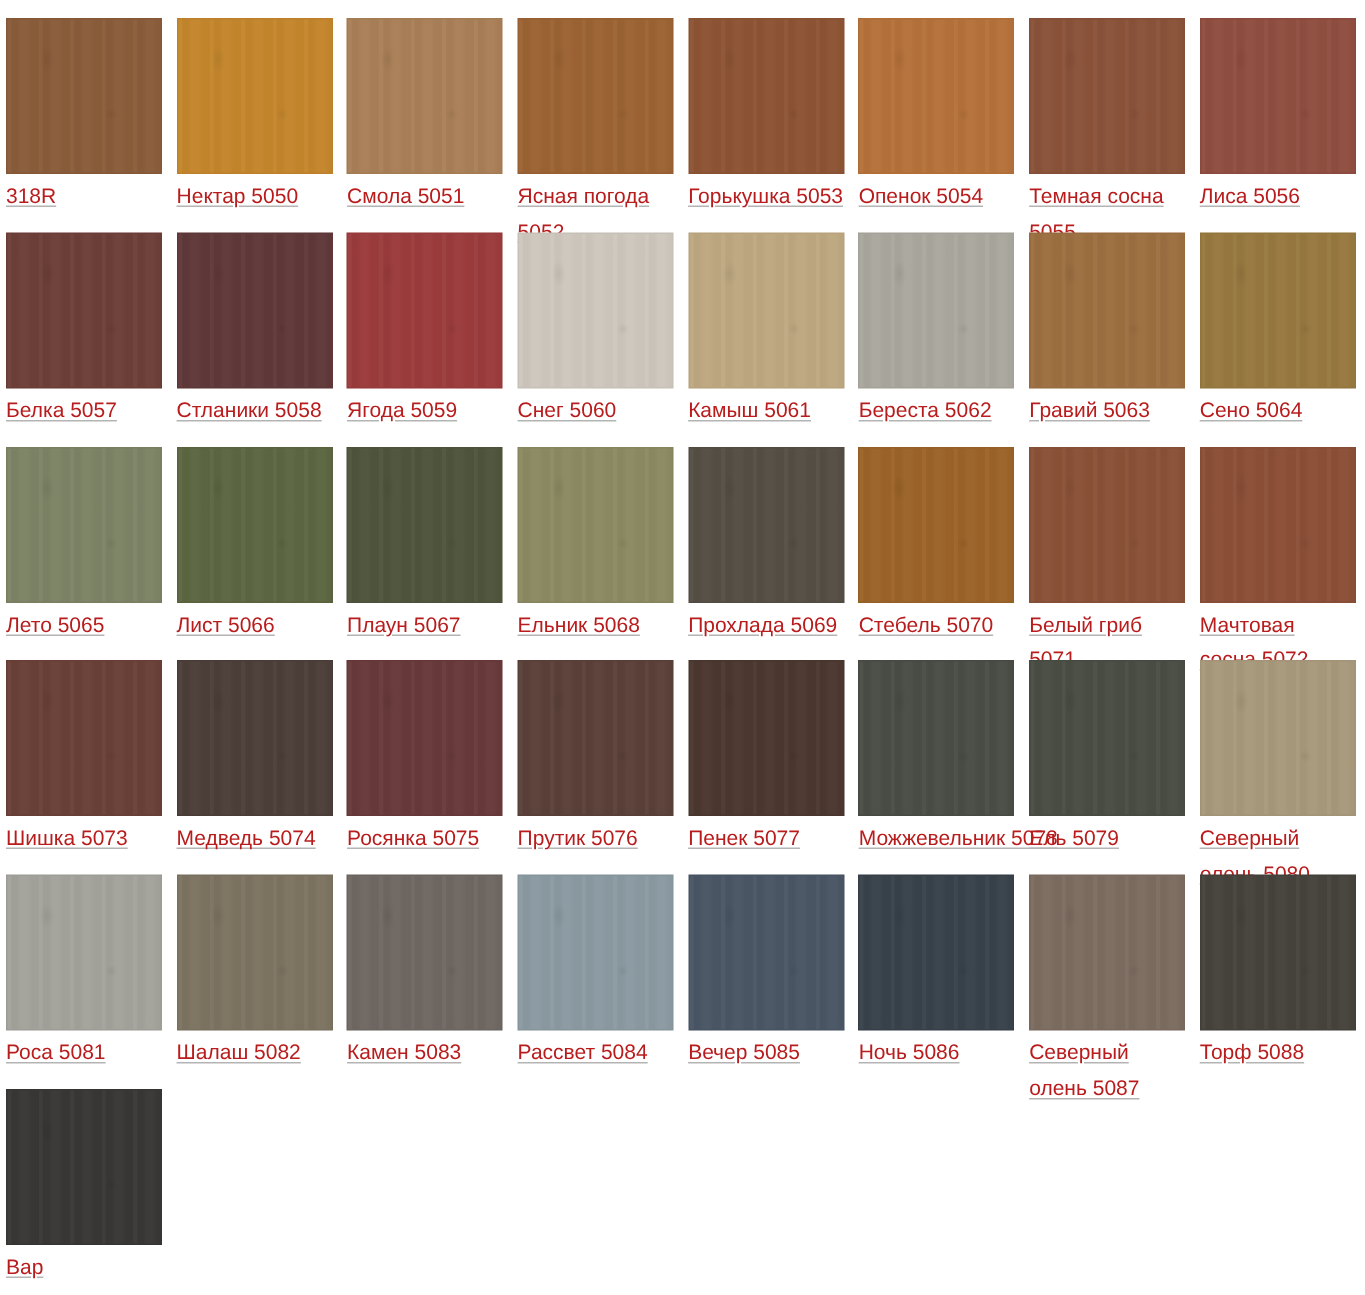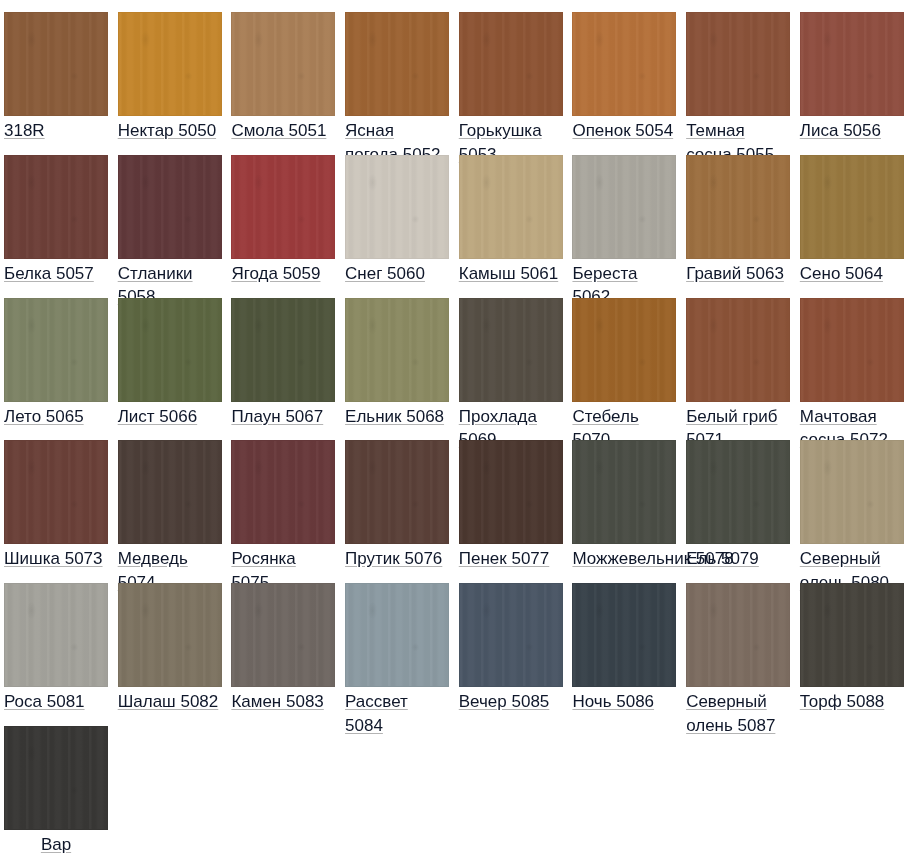--- a/index.html
+++ b/index.html
@@ -71,39 +71,39 @@
         rgba(0,0,0,0.016) 16px,
         rgba(0,0,0,0.016) 21px);
     pointer-events: none;
   }
 
   .swatch-label {
     position: absolute;
     top: 107px;
     left: 0;
     width: 104px;
-    font-size: 17px;
+    font-size: 14px;
     line-height: 23.5px;
-    color: #0f172a;
+    color: #b91c1c;
     text-decoration: underline;
     text-decoration-color: #b4b4b4;
     text-underline-offset: 2px;
     white-space: normal;
     word-break: normal;
     cursor: pointer;
     z-index: 1;
     font-family: "Liberation Sans", sans-serif;
   }
 
   .swatch-label.nowrap-overflow {
     white-space: nowrap;
     width: auto;
   }
 
-  .last-row .swatch-label { z-index: 1; text-align: center; }
+  .last-row .swatch-label { z-index: 1; }
 </style>
 </head>
 <body style="background: rgb(255, 255, 255);">
 
 <div id="swatch-grid">
     <div class="swatch-row"><div class="swatch-cell"><a class="swatch-chip" href="#" style="background-color: rgb(138, 92, 58);"></a><a class="swatch-label" href="#">318R</a></div><div class="swatch-cell"><a class="swatch-chip" href="#" style="background-color: rgb(196, 134, 44);"></a><a class="swatch-label" href="#">Нектар 5050</a></div><div class="swatch-cell"><a class="swatch-chip" href="#" style="background-color: rgb(169, 127, 87);"></a><a class="swatch-label" href="#">Смола 5051</a></div><div class="swatch-cell"><a class="swatch-chip" href="#" style="background-color: rgb(156, 99, 51);"></a><a class="swatch-label" href="#">Ясная погода 5052</a></div><div class="swatch-cell"><a class="swatch-chip" href="#" style="background-color: rgb(141, 84, 52);"></a><a class="swatch-label" href="#">Горькушка 5053</a></div><div class="swatch-cell"><a class="swatch-chip" href="#" style="background-color: rgb(181, 113, 58);"></a><a class="swatch-label" href="#">Опенок 5054</a></div><div class="swatch-cell"><a class="swatch-chip" href="#" style="background-color: rgb(138, 82, 57);"></a><a class="swatch-label" href="#">Темная сосна 5055</a></div><div class="swatch-cell"><a class="swatch-chip" href="#" style="background-color: rgb(143, 78, 64);"></a><a class="swatch-label" href="#">Лиса 5056</a></div></div>
     <div class="swatch-row"><div class="swatch-cell"><a class="swatch-chip" href="#" style="background-color: rgb(109, 63, 56);"></a><a class="swatch-label" href="#">Белка 5057</a></div><div class="swatch-cell"><a class="swatch-chip" href="#" style="background-color: rgb(96, 56, 58);"></a><a class="swatch-label" href="#">Стланики 5058</a></div><div class="swatch-cell"><a class="swatch-chip" href="#" style="background-color: rgb(155, 59, 60);"></a><a class="swatch-label" href="#">Ягода 5059</a></div><div class="swatch-cell"><a class="swatch-chip" href="#" style="background-color: rgb(205, 199, 189);"></a><a class="swatch-label" href="#">Снег 5060</a></div><div class="swatch-cell"><a class="swatch-chip" href="#" style="background-color: rgb(189, 168, 128);"></a><a class="swatch-label" href="#">Камыш 5061</a></div><div class="swatch-cell"><a class="swatch-chip" href="#" style="background-color: rgb(170, 167, 158);"></a><a class="swatch-label" href="#">Береста 5062</a></div><div class="swatch-cell"><a class="swatch-chip" href="#" style="background-color: rgb(156, 111, 64);"></a><a class="swatch-label" href="#">Гравий 5063</a></div><div class="swatch-cell"><a class="swatch-chip" href="#" style="background-color: rgb(151, 120, 63);"></a><a class="swatch-label" href="#">Сено 5064</a></div></div>
     <div class="swatch-row"><div class="swatch-cell"><a class="swatch-chip" href="#" style="background-color: rgb(125, 131, 101);"></a><a class="swatch-label" href="#">Лето 5065</a></div><div class="swatch-cell"><a class="swatch-chip" href="#" style="background-color: rgb(92, 102, 65);"></a><a class="swatch-label" href="#">Лист 5066</a></div><div class="swatch-cell"><a class="swatch-chip" href="#" style="background-color: rgb(79, 85, 60);"></a><a class="swatch-label" href="#">Плаун 5067</a></div><div class="swatch-cell"><a class="swatch-chip" href="#" style="background-color: rgb(139, 138, 98);"></a><a class="swatch-label" href="#">Ельник 5068</a></div><div class="swatch-cell"><a class="swatch-chip" href="#" style="background-color: rgb(85, 78, 68);"></a><a class="swatch-label" href="#">Прохлада 5069</a></div><div class="swatch-cell"><a class="swatch-chip" href="#" style="background-color: rgb(155, 99, 40);"></a><a class="swatch-label" href="#">Стебель 5070</a></div><div class="swatch-cell"><a class="swatch-chip" href="#" style="background-color: rgb(138, 82, 55);"></a><a class="swatch-label" href="#">Белый гриб 5071</a></div><div class="swatch-cell"><a class="swatch-chip" href="#" style="background-color: rgb(140, 79, 55);"></a><a class="swatch-label" href="#">Мачтовая сосна 5072</a></div></div>
     <div class="swatch-row"><div class="swatch-cell"><a class="swatch-chip" href="#" style="background-color: rgb(106, 64, 56);"></a><a class="swatch-label" href="#">Шишка 5073</a></div><div class="swatch-cell"><a class="swatch-chip" href="#" style="background-color: rgb(76, 62, 56);"></a><a class="swatch-label" href="#">Медведь 5074</a></div><div class="swatch-cell"><a class="swatch-chip" href="#" style="background-color: rgb(104, 57, 59);"></a><a class="swatch-label" href="#">Росянка 5075</a></div><div class="swatch-cell"><a class="swatch-chip" href="#" style="background-color: rgb(90, 64, 56);"></a><a class="swatch-label" href="#">Прутик 5076</a></div><div class="swatch-cell"><a class="swatch-chip" href="#" style="background-color: rgb(75, 55, 47);"></a><a class="swatch-label" href="#">Пенек 5077</a></div><div class="swatch-cell"><a class="swatch-chip" href="#" style="background-color: rgb(74, 77, 69);"></a><a class="swatch-label nowrap-overflow" href="#">Можжевельник 5078</a></div><div class="swatch-cell"><a class="swatch-chip" href="#" style="background-color: rgb(74, 77, 68);"></a><a class="swatch-label" href="#">Ель 5079</a></div><div class="swatch-cell"><a class="swatch-chip" href="#" style="background-color: rgb(168, 153, 123);"></a><a class="swatch-label" href="#">Северный олень 5080</a></div></div>
     <div class="swatch-row"><div class="swatch-cell"><a class="swatch-chip" href="#" style="background-color: rgb(163, 162, 155);"></a><a class="swatch-label" href="#">Роса 5081</a></div><div class="swatch-cell"><a class="swatch-chip" href="#" style="background-color: rgb(125, 115, 97);"></a><a class="swatch-label" href="#">Шалаш 5082</a></div><div class="swatch-cell"><a class="swatch-chip" href="#" style="background-color: rgb(111, 103, 98);"></a><a class="swatch-label" href="#">Камен 5083</a></div><div class="swatch-cell"><a class="swatch-chip" href="#" style="background-color: rgb(139, 154, 162);"></a><a class="swatch-label" href="#">Рассвет 5084</a></div><div class="swatch-cell"><a class="swatch-chip" href="#" style="background-color: rgb(74, 86, 101);"></a><a class="swatch-label" href="#">Вечер 5085</a></div><div class="swatch-cell"><a class="swatch-chip" href="#" style="background-color: rgb(56, 66, 74);"></a><a class="swatch-label" href="#">Ночь 5086</a></div><div class="swatch-cell"><a class="swatch-chip" href="#" style="background-color: rgb(124, 108, 96);"></a><a class="swatch-label" href="#">Северный олень 5087</a></div><div class="swatch-cell"><a class="swatch-chip" href="#" style="background-color: rgb(70, 67, 60);"></a><a class="swatch-label" href="#">Торф 5088</a></div></div>

